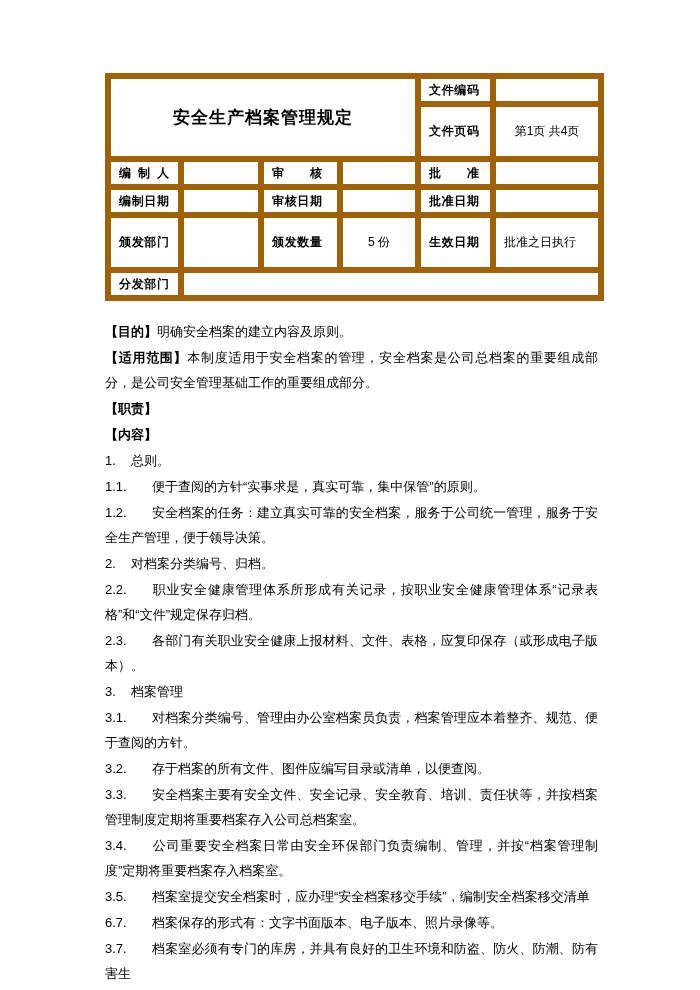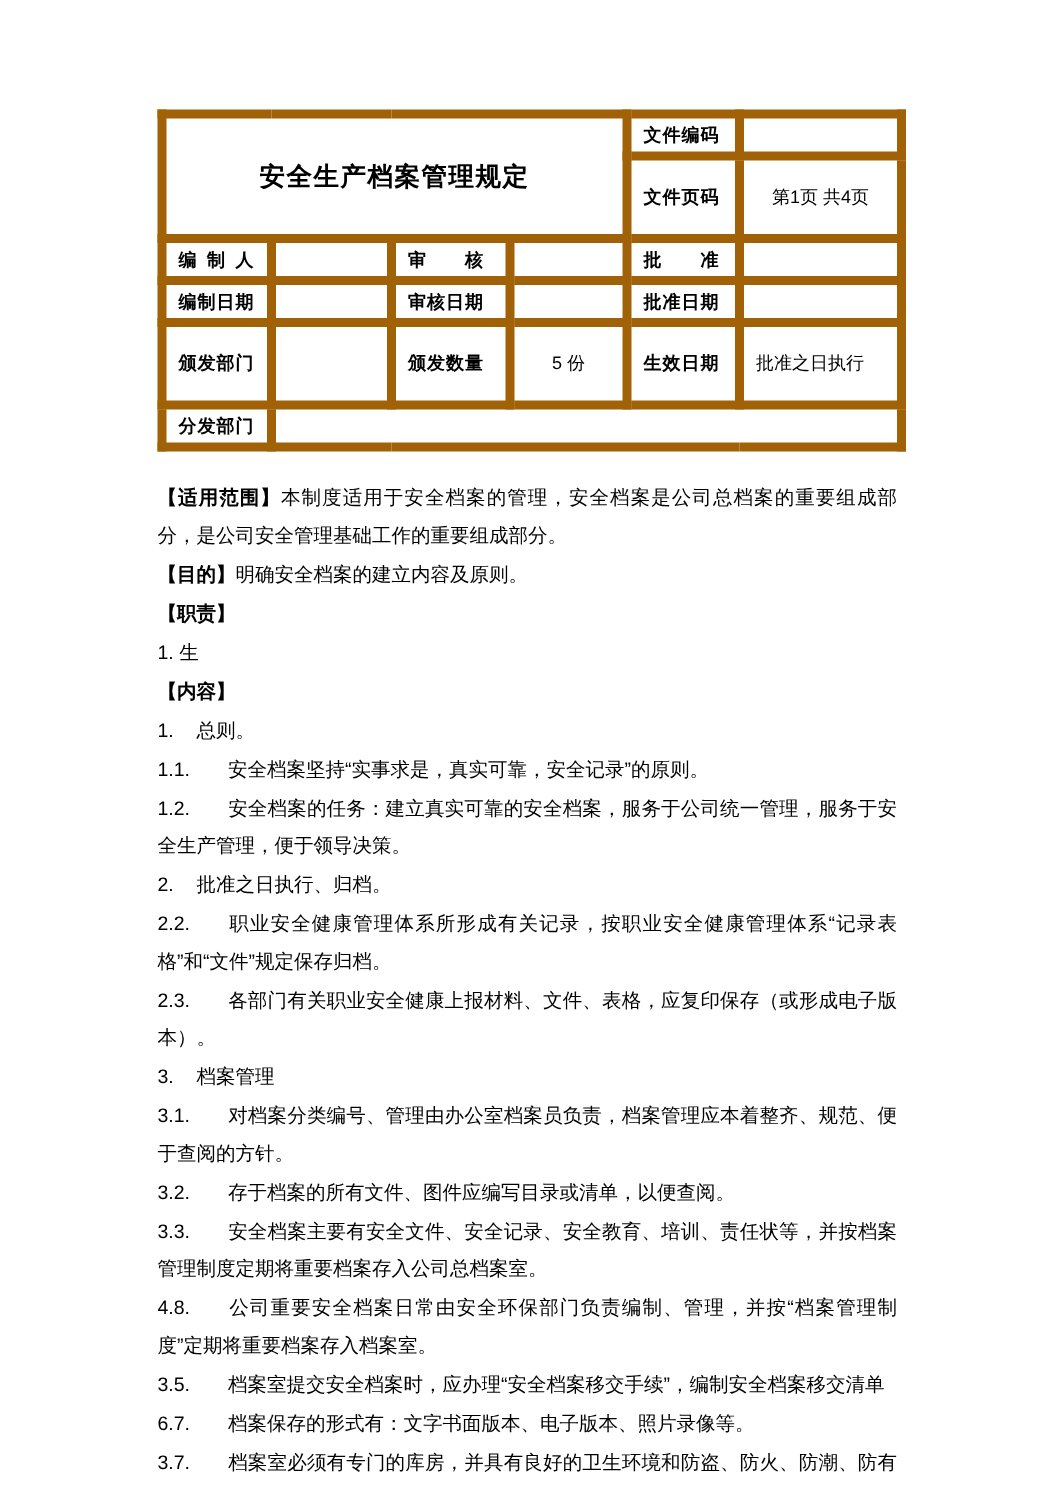--- a/index.html
+++ b/index.html
@@ -90,36 +90,35 @@
         <td>批准之日执行</td>
       </tr>
       <tr>
         <td class="lbl"><span class="just">分发部门</span></td>
         <td colspan="5"></td>
       </tr>
     </tbody>
       </table>
 
     <div class="doc-body">
+      <p><b class="plabel">【目的】</b><span>明确安全档案的建立内容及原则。</span></p>
       <p><b class="plabel">【适用范围】</b><span>本制度适用于安全档案的管理，安全档案是公司总档案的重要组成部分，是公司安全管理基础工作的重要组成部分。</span></p>
-      <p><b class="plabel">【目的】</b><span>明确安全档案的建立内容及原则。</span></p>
       <p><b class="plabel">【职责】</b><span></span></p>
-      <p><span>1. 生</span></p>
       <p><b class="plabel">【内容】</b><span></span></p>
 
       <p><span class="num lv1">1.</span><span>总则。</span></p>
-      <p><span class="num lv2">1.1.</span><span>安全档案坚持“实事求是，真实可靠，安全记录”的原则。</span></p>
+      <p><span class="num lv2">1.1.</span><span>便于查阅的方针“实事求是，真实可靠，集中保管”的原则。</span></p>
       <p><span class="num lv2">1.2.</span><span>安全档案的任务：建立真实可靠的安全档案，服务于公司统一管理，服务于安全生产管理，便于领导决策。</span></p>
-      <p><span class="num lv1">2.</span><span>批准之日执行、归档。</span></p>
+      <p><span class="num lv1">2.</span><span>对档案分类编号、归档。</span></p>
       <p><span class="num lv2">2.2.</span><span>职业安全健康管理体系所形成有关记录，按职业安全健康管理体系“记录表格”和“文件”规定保存归档。</span></p>
       <p><span class="num lv2">2.3.</span><span>各部门有关职业安全健康上报材料、文件、表格，应复印保存（或形成电子版本）。</span></p>
       <p><span class="num lv1">3.</span><span>档案管理</span></p>
       <p><span class="num lv2">3.1.</span><span>对档案分类编号、管理由办公室档案员负责，档案管理应本着整齐、规范、便于查阅的方针。</span></p>
       <p><span class="num lv2">3.2.</span><span>存于档案的所有文件、图件应编写目录或清单，以便查阅。</span></p>
       <p><span class="num lv2">3.3.</span><span>安全档案主要有安全文件、安全记录、安全教育、培训、责任状等，并按档案管理制度定期将重要档案存入公司总档案室。</span></p>
-      <p><span class="num lv2">4.8.</span><span>公司重要安全档案日常由安全环保部门负责编制、管理，并按“档案管理制度”定期将重要档案存入档案室。</span></p>
+      <p><span class="num lv2">3.4.</span><span>公司重要安全档案日常由安全环保部门负责编制、管理，并按“档案管理制度”定期将重要档案存入档案室。</span></p>
       <p><span class="num lv2">3.5.</span><span>档案室提交安全档案时，应办理“安全档案移交手续”，编制安全档案移交清单</span></p>
       <p><span class="num lv2">6.7.</span><span>档案保存的形式有：文字书面版本、电子版本、照片录像等。</span></p>
       <p><span class="num lv2">3.7.</span><span>档案室必须有专门的库房，并具有良好的卫生环境和防盗、防火、防潮、防有害生</span></p>
     </div>
 
   </div>
 </div>
 
 </body></html>

